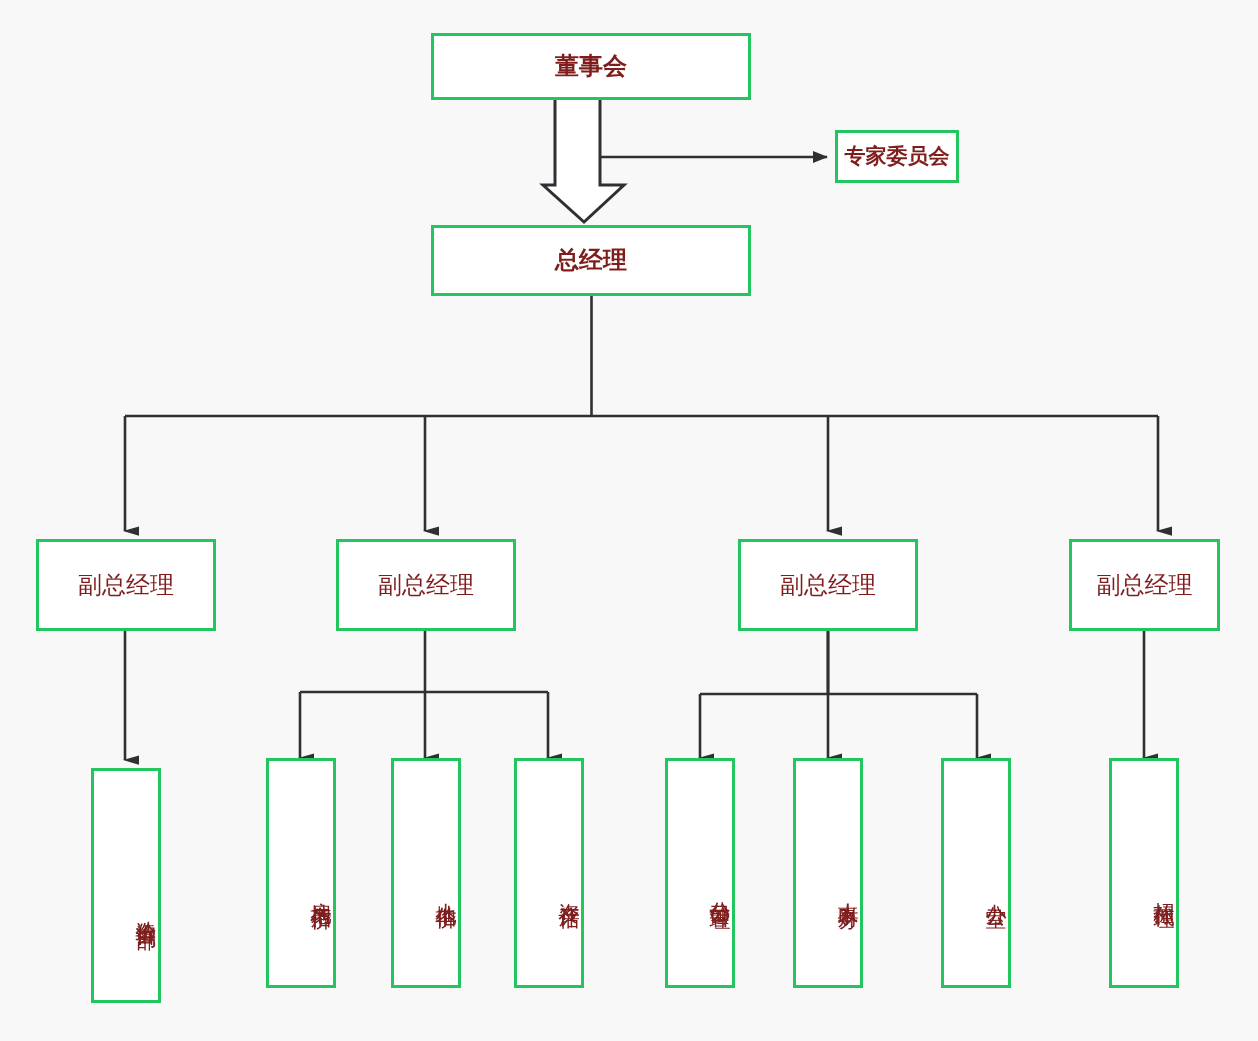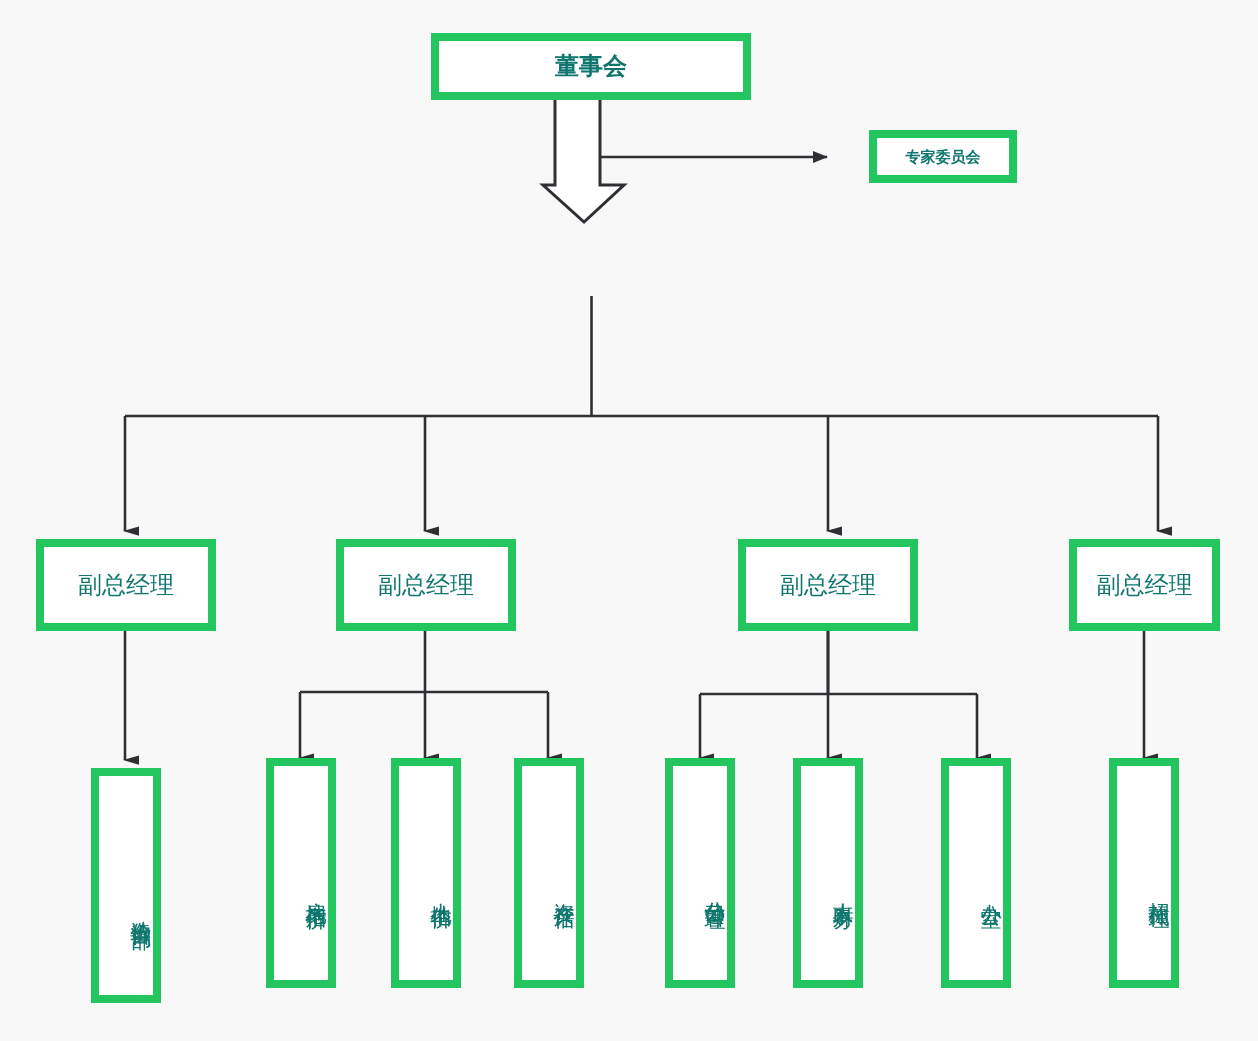--- a/index.html
+++ b/index.html
@@ -27,25 +27,25 @@
     left: 0;
     top: 0;
     width: 1258px;
     height: 1041px;
     pointer-events: none;
   }
   .node {
     position: absolute;
     box-sizing: border-box;
     background: #ffffff;
-    border: 8px solid #22c55e;
+    border: 3px solid #22c55e;
     display: flex;
     align-items: center;
     justify-content: center;
-    color: #0f766e;
+    color: #7f1d1d;
     line-height: 1.18;
     text-align: center;
   }
   .node.horiz {
     font-size: 24px;
   }
   .node.bold {
     font-weight: bold;
     font-size: 24px;
   }
@@ -109,24 +109,27 @@
     </g>
 
     <path d="M555,100 L600,100 L600,185 L613,185 L584,222 L555,185 L543,185 L555,185 Z" fill="#ffffff" stroke="none"></path>
     <path d="M555,100 L555,185 L543,185 L584,222 L624,185 L600,185 L600,100" fill="#ffffff" stroke="#2e3033" stroke-width="3" stroke-linejoin="miter"></path>
   </svg>
 
   <div class="node horiz bold" style="left:431px; top:33px; width:320px; height:67px;">
     <span class="node-label">董事会</span>
   </div>
 
-  <div class="node horiz bold" style="left:869px; top:130px; width:148px; height:53px; font-size:15px;">
+  <div class="node horiz bold" style="left:835px; top:130px; width:124px; height:53px; font-size:21px;">
     <span class="node-label">专家委员会</span>
   </div>
 
+  <div class="node horiz bold" style="left:431px; top:225px; width:320px; height:71px;">
+    <span class="node-label">总经理</span>
+  </div>
 
   <div class="node horiz" style="left:36px; top:539px; width:180px; height:92px;">
     <span class="node-label">副总经理</span>
   </div>
 
   <div class="node horiz" style="left:336px; top:539px; width:180px; height:92px;">
     <span class="node-label">副总经理</span>
   </div>
 
   <div class="node horiz" style="left:738px; top:539px; width:180px; height:92px;">

